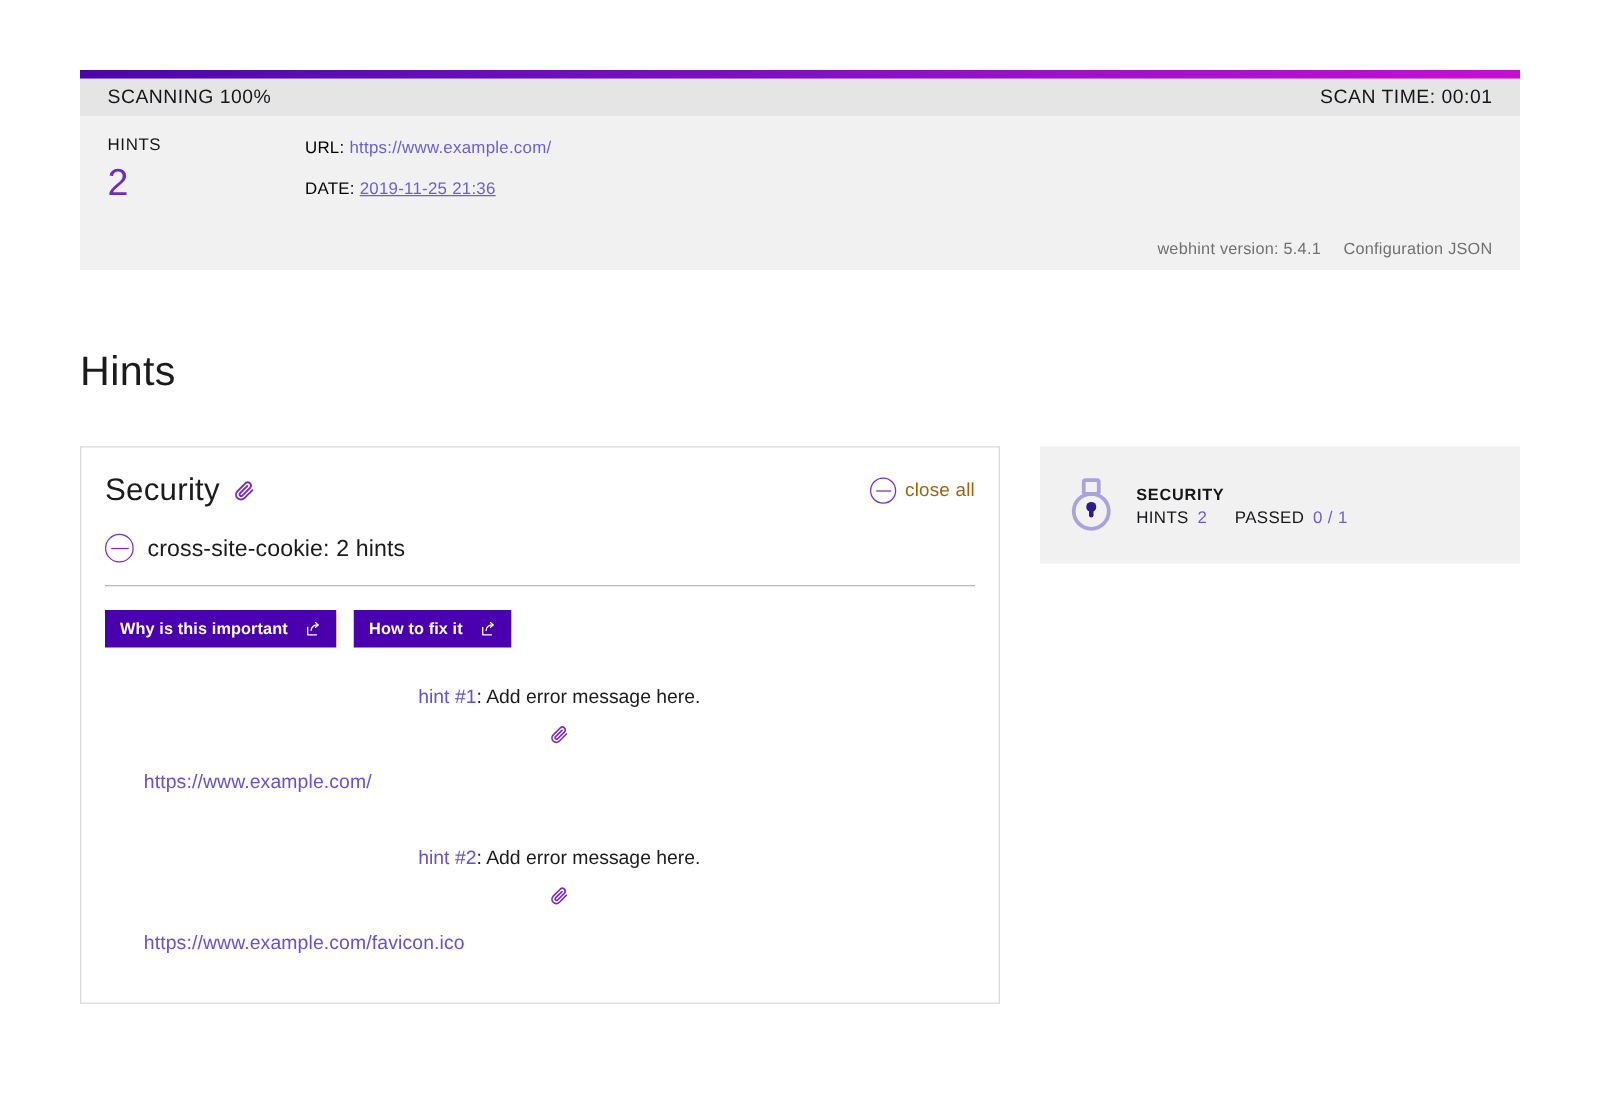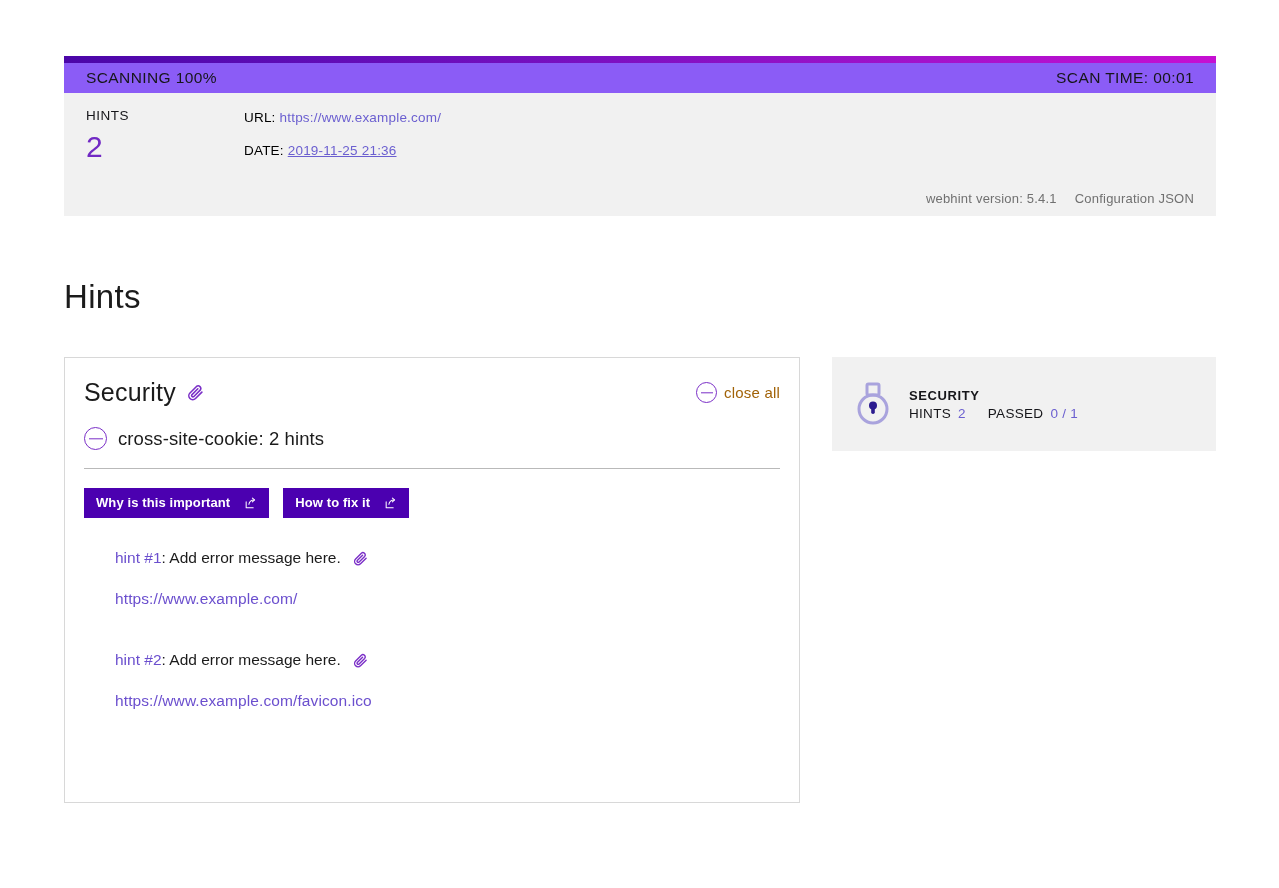--- a/index.html
+++ b/index.html
@@ -22,21 +22,21 @@
     left: 64px;
     top: 56px;
     width: 1152px;
   }
   .gradient-bar {
     height: 7px;
     width: 100%;
     background: linear-gradient(to right, #4b06a8 0%, #5c0cb4 18%, #7a10c0 45%, #a412ca 75%, #c60fd2 100%);
   }
   .scan-topbar {
-    background: #8b5cf6;
+    background: #e5e5e5;
     height: 30px;
     display: flex;
     align-items: center;
     justify-content: space-between;
     padding: 0 22px;
     box-sizing: border-box;
   }
   .scan-topbar .label {
     font-size: 15.5px;
     letter-spacing: 0.4px;
@@ -251,20 +251,21 @@
     margin-bottom: 42px;
   }
   .hint-item:last-child { margin-bottom: 0; }
   .hint-line {
     display: flex;
     align-items: center;
     gap: 12px;
     font-size: 15.5px;
     line-height: 20px;
     color: #1b1b1b;
+    flex-direction: column;
   }
   .hint-index {
     color: #6b4fce;
   }
   .hint-msg {
     color: #1b1b1b;
   }
   .hint-clip {
     width: 15px;
     height: 15px;

